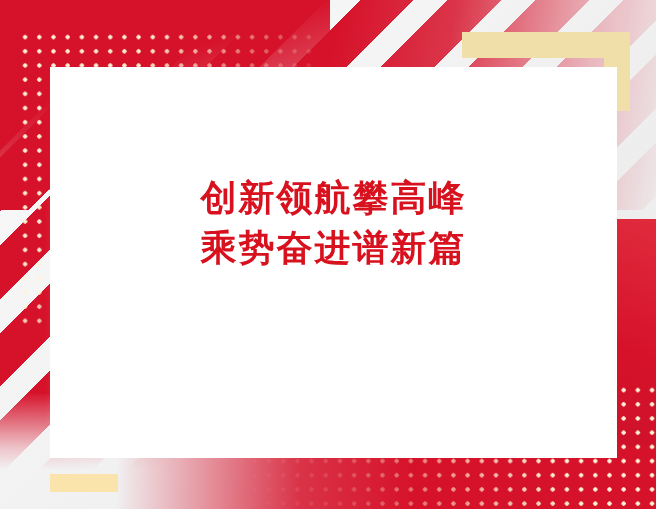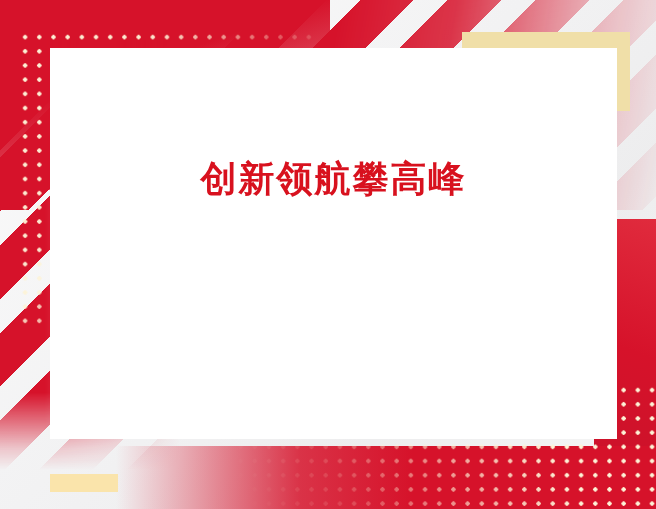--- a/index.html
+++ b/index.html
@@ -159,21 +159,21 @@
     bottom: 17px;
     width: 68px;
     height: 18px;
     background: #fae4ab;
   }
 
   
   .card {
     position: absolute;
     left: 50px;
-    top: 48px;
+    top: 67px;
     width: 567px;
     height: 391px;
     background: #ffffff;
   }
 
   .headline {
     position: absolute;
     left: 0;
     right: 0;
     top: 106px;
@@ -213,16 +213,17 @@
     <div class="col"></div>
     <div class="row"></div>
     <div class="dots"></div>
   </div>
 
   <div class="gold-chip"></div>
 
   <div class="card">
     <div class="headline">
       <span class="line">创新领航攀高峰</span>
+      <span class="line">乘势奋进谱新篇</span>
     </div>
   </div>
 
 </div>
 
 </body></html>

